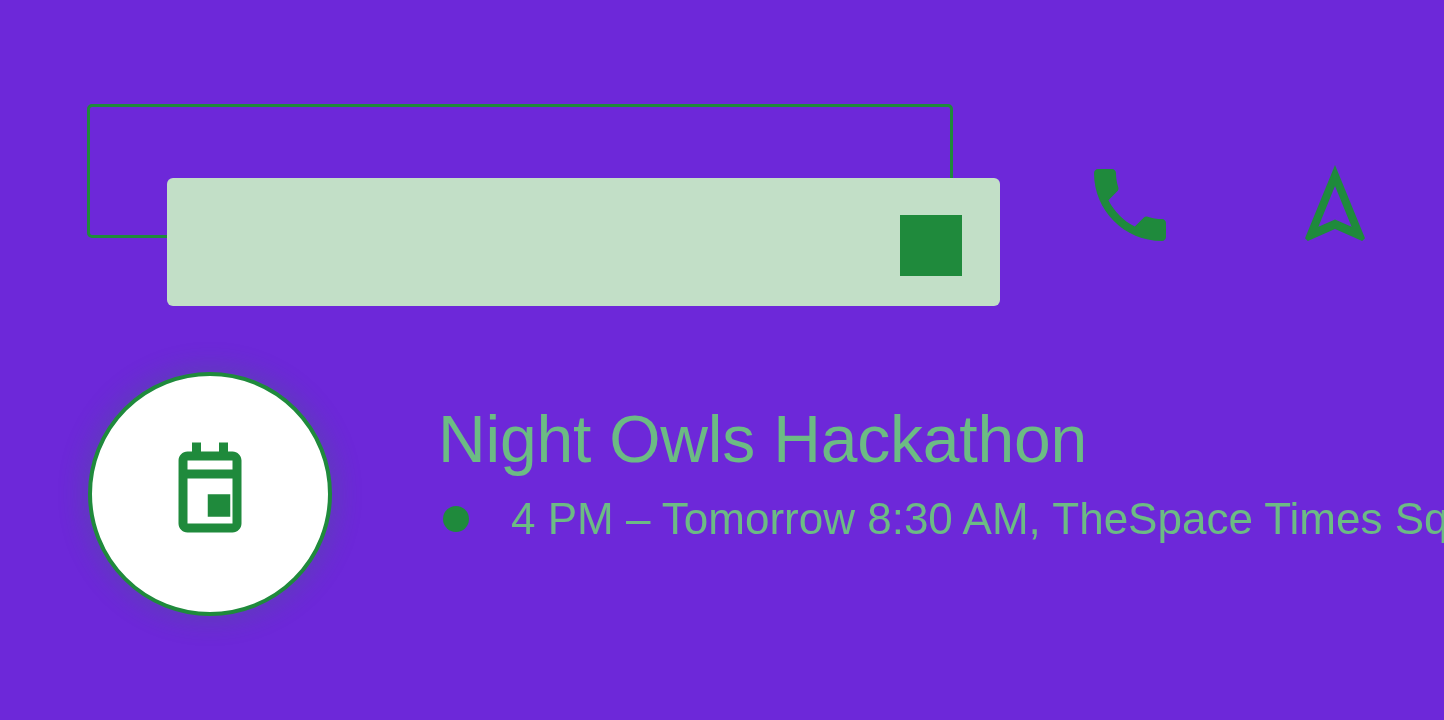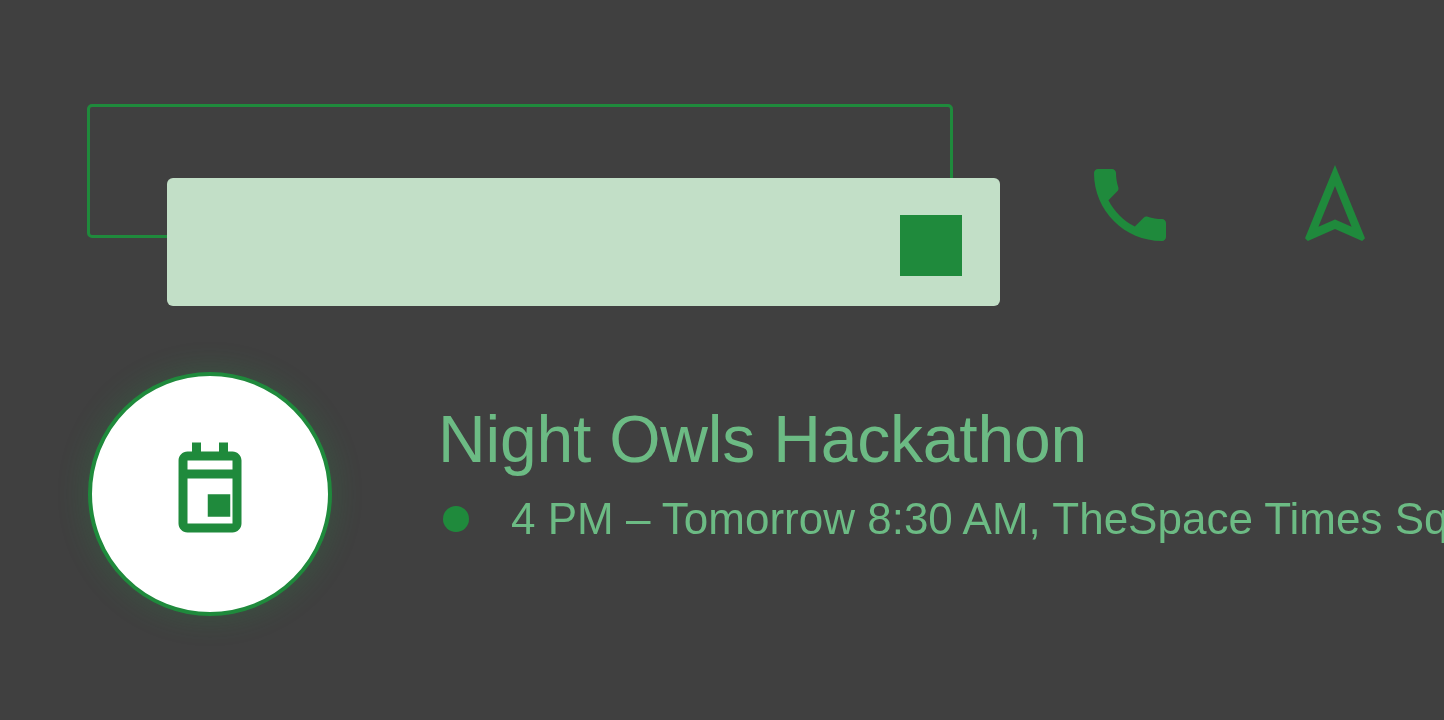--- a/index.html
+++ b/index.html
@@ -12,21 +12,21 @@
     overflow: hidden;
     background: #e8f2ea;
     font-family: "Liberation Sans", sans-serif;
     -webkit-font-smoothing: antialiased;
   }
 
   #screen {
     position: relative;
     width: 1444px;
     height: 720px;
-    background: #404040;
+    background: #6d28d9;
     overflow: hidden;
   }
 
   
 
   .track-outline {
     position: absolute;
     left: 87px;
     top: 104px;
     width: 866px;

